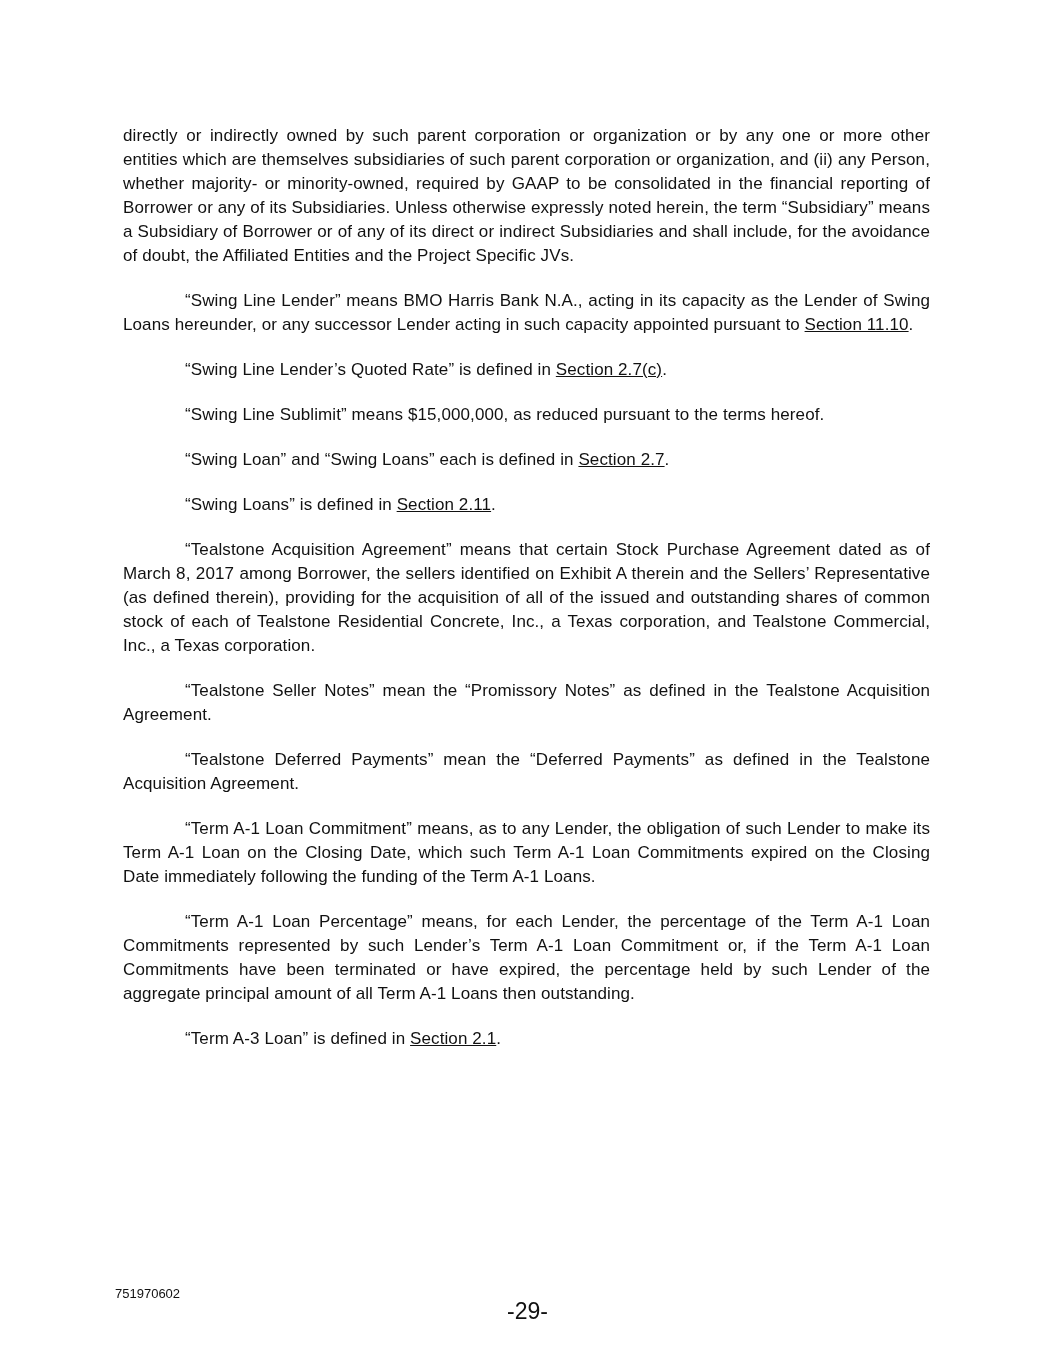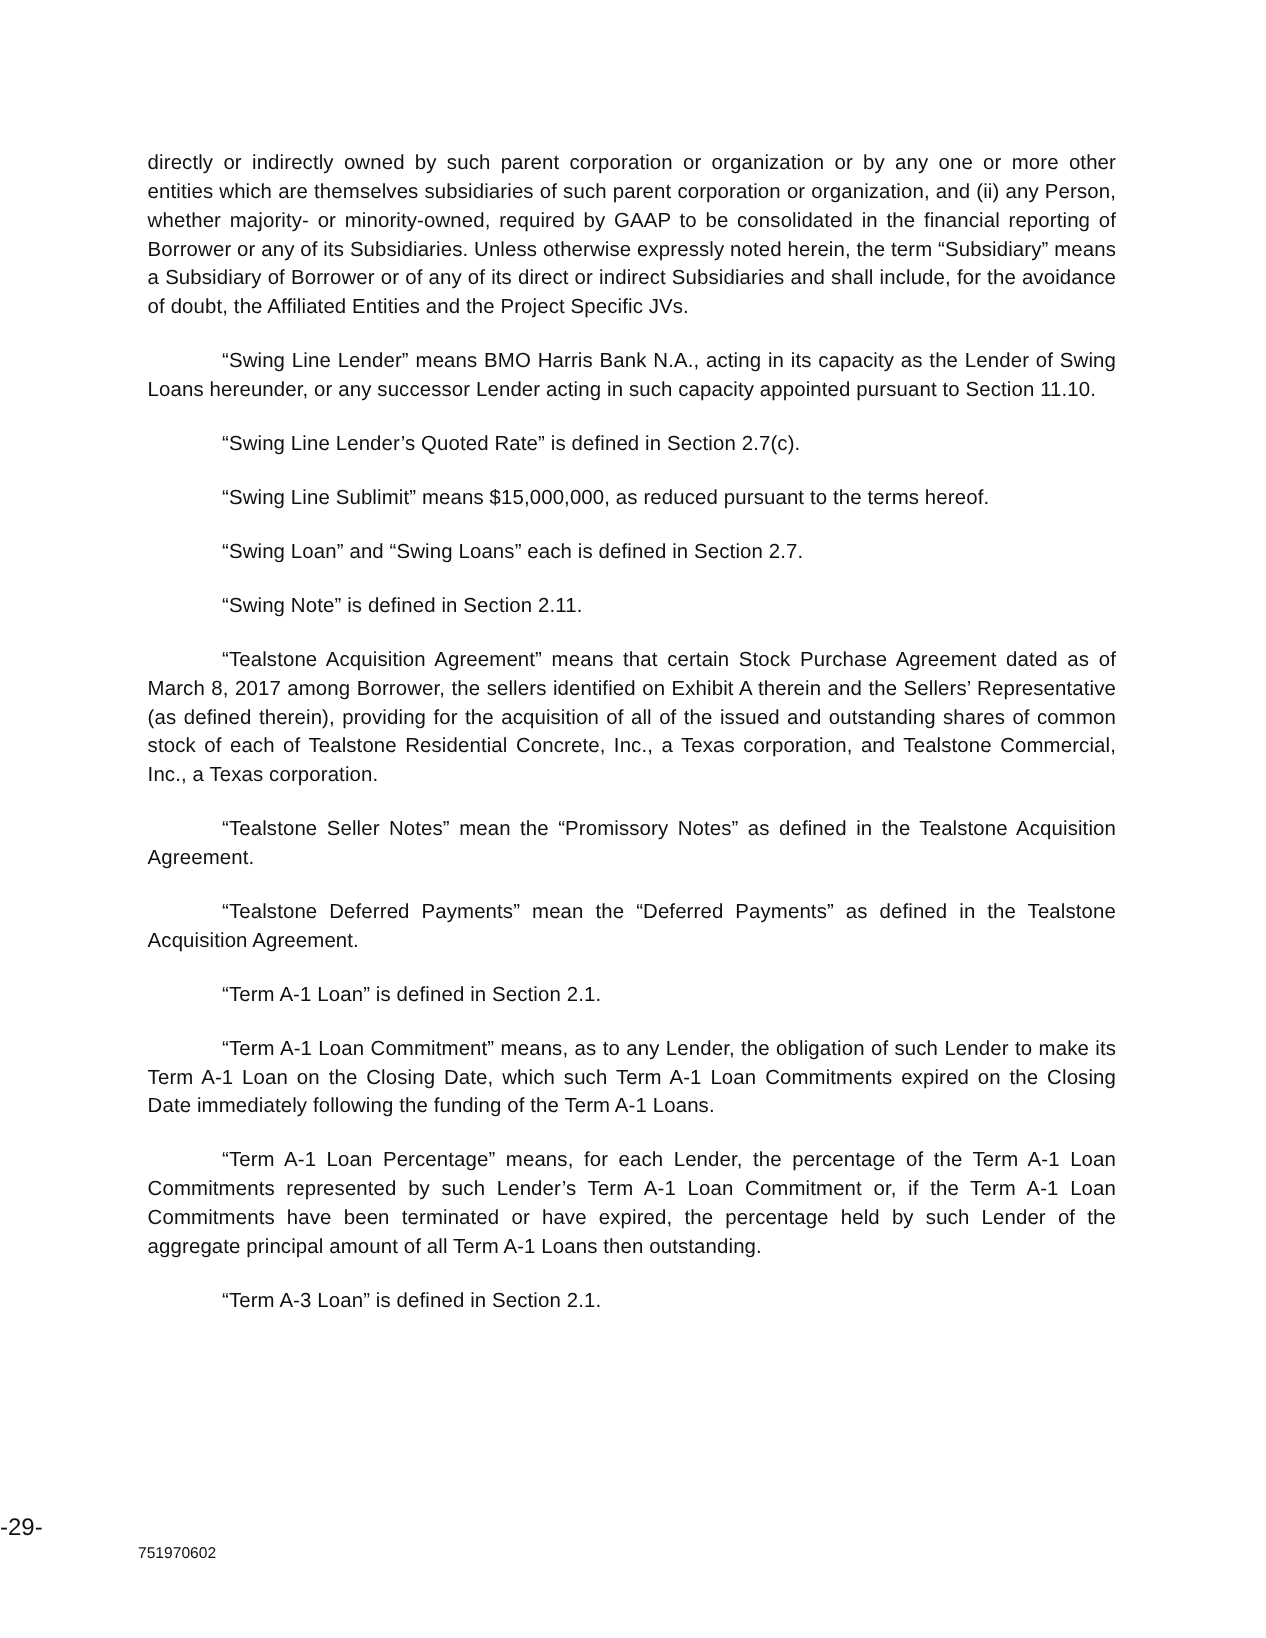--- a/index.html
+++ b/index.html
@@ -20,27 +20,28 @@
     width: 807px;
   }
   p.para {
     margin: 0 0 21px 0;
     font-size: 17px;
     line-height: 24px;
     text-align: justify;
     letter-spacing: 0.1px;
   }
   p.indent { text-indent: 62px; }
-  .section-ref { }
+  .section-ref { text-decoration: underline; }
   .page-number {
     position: absolute;
-    top: 1262px;
+    top: 1300px;
     left: 0;
     width: 100%;
-    font-size: 20px;
+    text-align: center;
+    font-size: 23px;
     line-height: 22px;
   }
   .doc-number {
     position: absolute;
     left: 115px;
     top: 1286px;
     font-size: 13px;
     line-height: 16px;
   }
 </style>
@@ -54,29 +55,28 @@
 
 
     <p class="para indent"><span>“Swing Line Lender” means BMO Harris Bank N.A., acting in its capacity as the Lender of Swing Loans hereunder, or any successor Lender acting in such capacity appointed pursuant to </span><span class="section-ref">Section 11.10</span><span>.</span></p>
 
     <p class="para indent"><span>“Swing Line Lender’s Quoted Rate” is defined in </span><span class="section-ref">Section 2.7(c)</span><span>.</span></p>
 
     <p class="para indent"><span>“Swing Line Sublimit” means $15,000,000, as reduced pursuant to the terms hereof.</span></p>
 
     <p class="para indent"><span>“Swing Loan” and “Swing Loans” each is defined in </span><span class="section-ref">Section 2.7</span><span>.</span></p>
 
-    <p class="para indent"><span>“Swing Note” is defined in </span><span class="section-ref">Section 2.11</span><span>.</span></p>
+    <p class="para indent"><span>“Swing Loans” is defined in </span><span class="section-ref">Section 2.11</span><span>.</span></p>
 
     <p class="para indent"><span>“Tealstone Acquisition Agreement” means that certain Stock Purchase Agreement dated as of March 8, 2017 among Borrower, the sellers identified on Exhibit A therein and the Sellers’ Representative (as defined therein), providing for the acquisition of all of the issued and outstanding shares of common stock of each of Tealstone Residential Concrete, Inc., a Texas corporation, and Tealstone Commercial, Inc., a Texas corporation.</span></p>
 
     <p class="para indent"><span>“Tealstone Seller Notes” mean the “Promissory Notes” as defined in the Tealstone Acquisition Agreement.</span></p>
 
     <p class="para indent"><span>“Tealstone Deferred Payments” mean the “Deferred Payments” as defined in the Tealstone Acquisition Agreement.</span></p>
 
-    <p class="para indent"><span>“Term A-1 Loan” is defined in </span><span class="section-ref">Section 2.1</span><span>.</span></p>
 
     <p class="para indent"><span>“Term A-1 Loan Commitment” means, as to any Lender, the obligation of such Lender to make its Term A-1 Loan on the Closing Date, which such Term A-1 Loan Commitments expired on the Closing Date immediately following the funding of the Term A-1 Loans.</span></p>
 
     <p class="para indent"><span>“Term A-1 Loan Percentage” means, for each Lender, the percentage of the Term A-1 Loan Commitments represented by such Lender’s Term A-1 Loan Commitment or, if the Term A-1 Loan Commitments have been terminated or have expired, the percentage held by such Lender of the aggregate principal amount of all Term A-1 Loans then outstanding.</span></p>
 
     <p class="para indent"><span>“Term A-3 Loan” is defined in </span><span class="section-ref">Section 2.1</span><span>.</span></p>
 
   </div>
 
   <div class="page-number">-29-</div>

